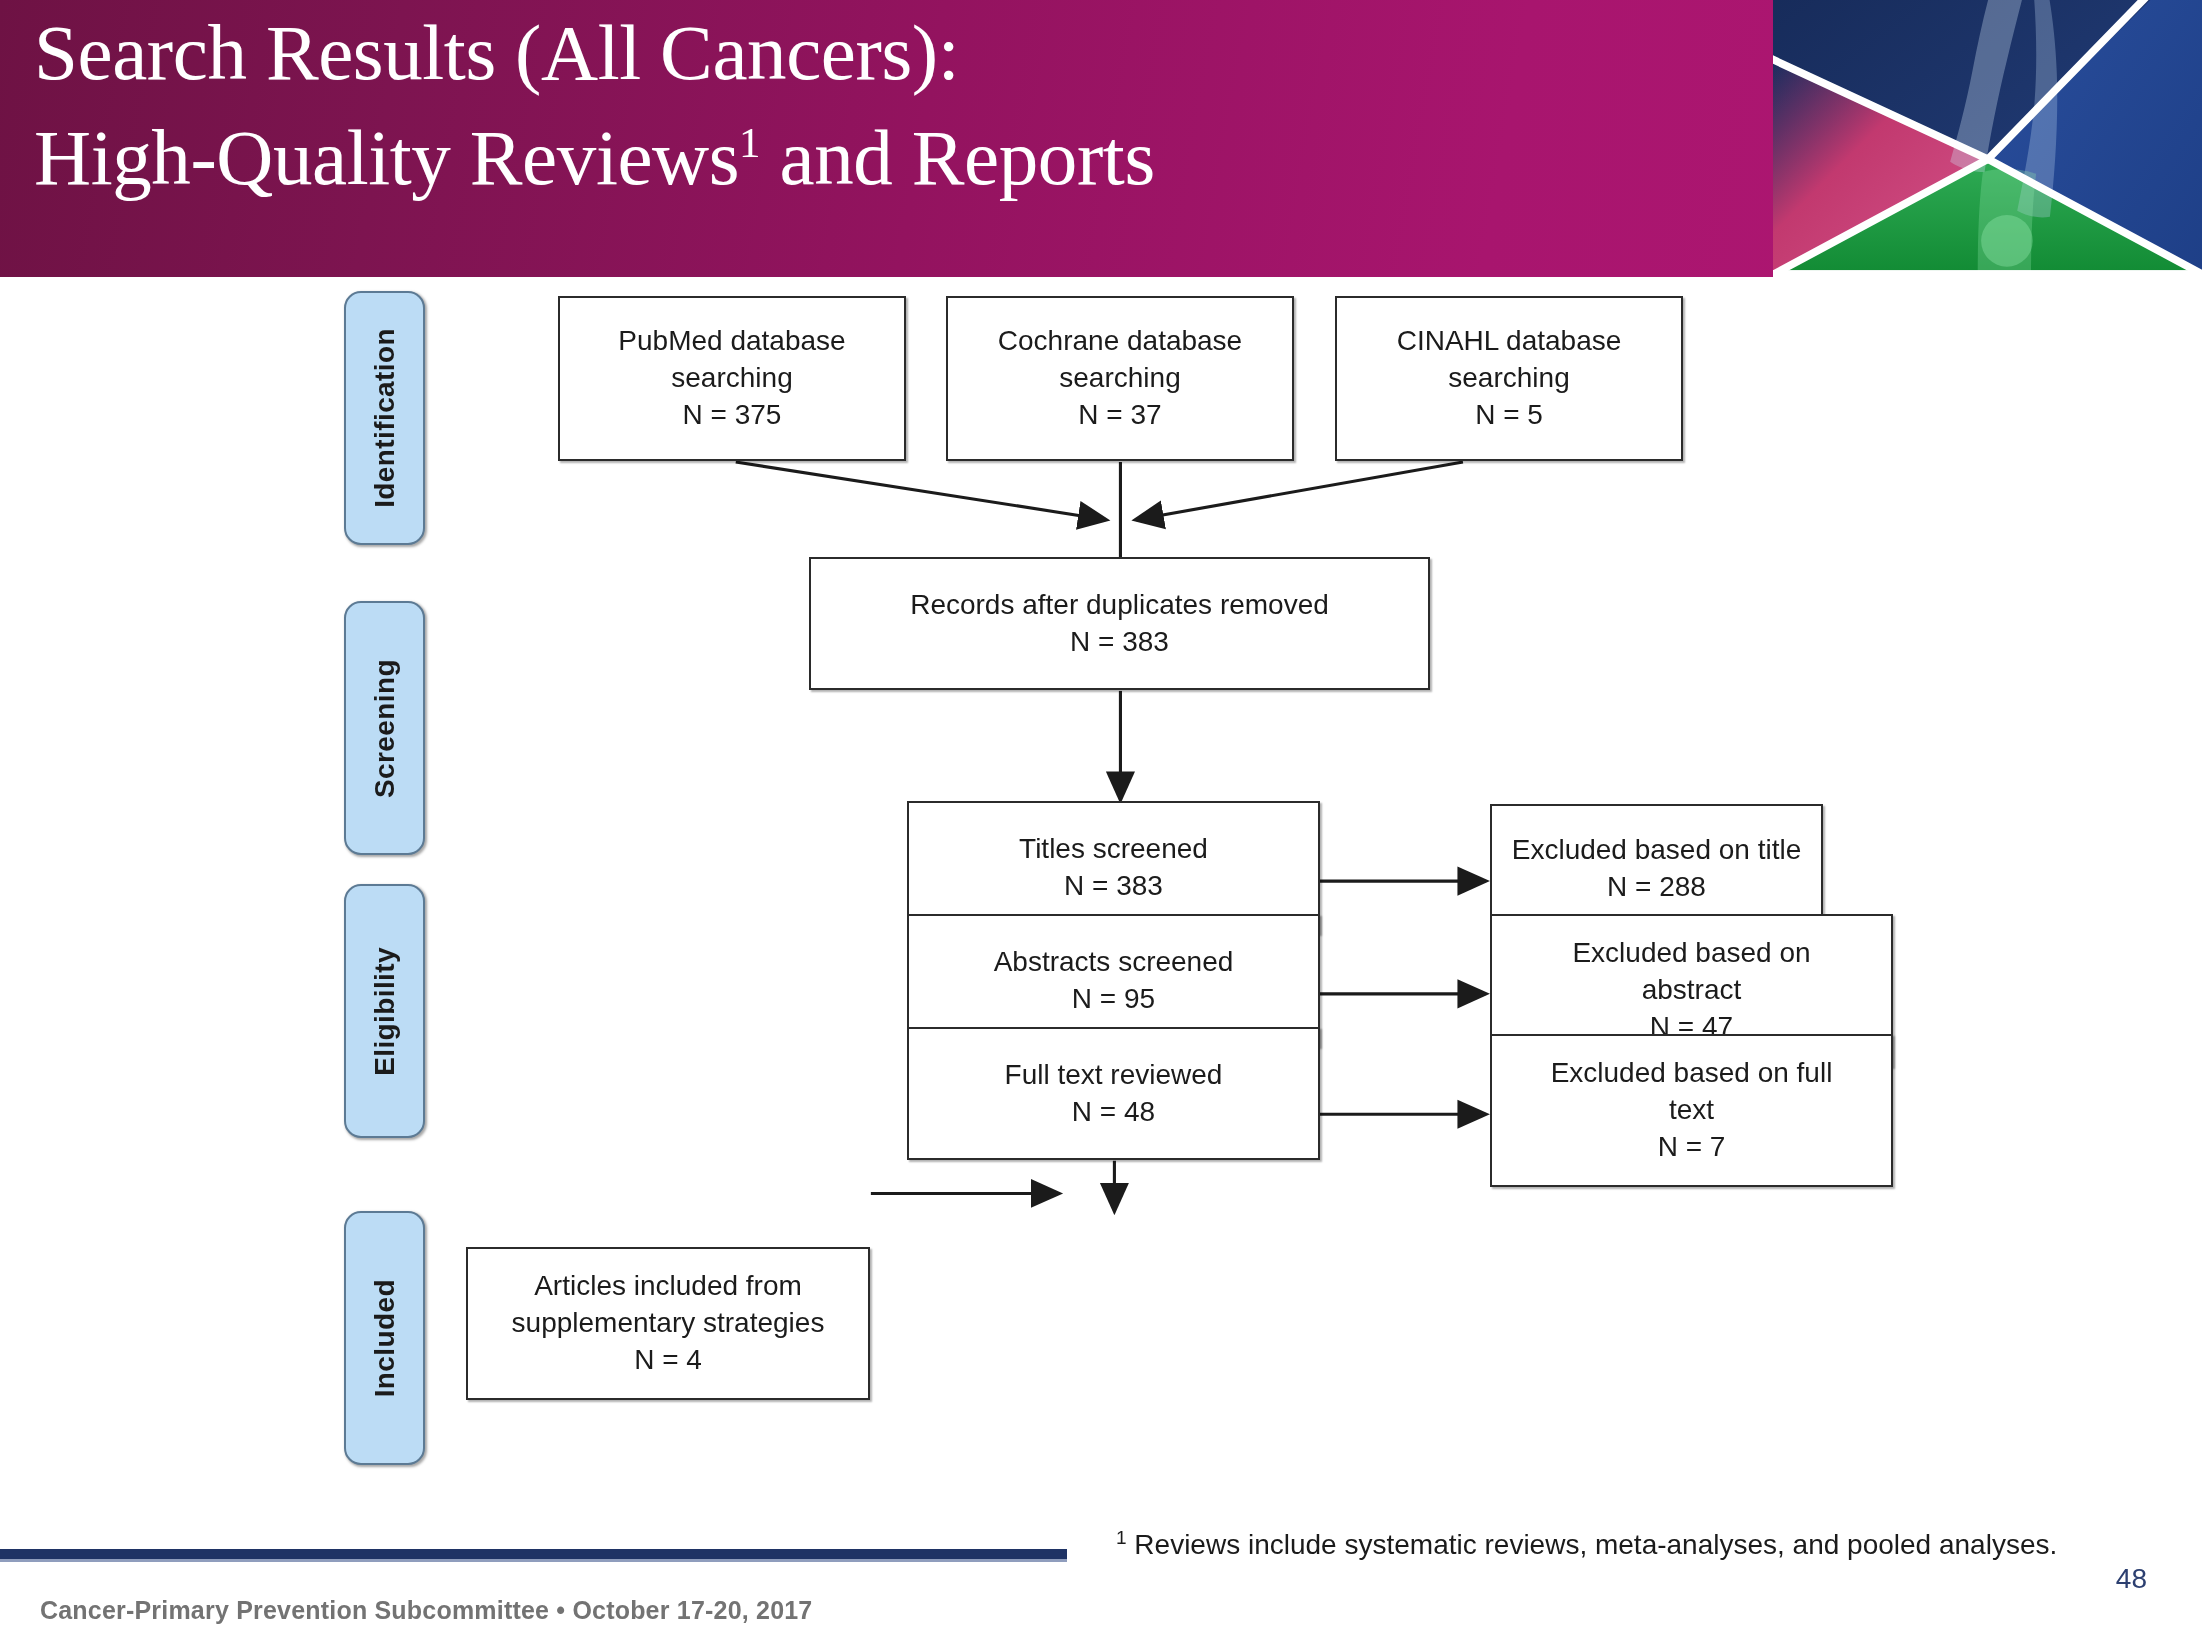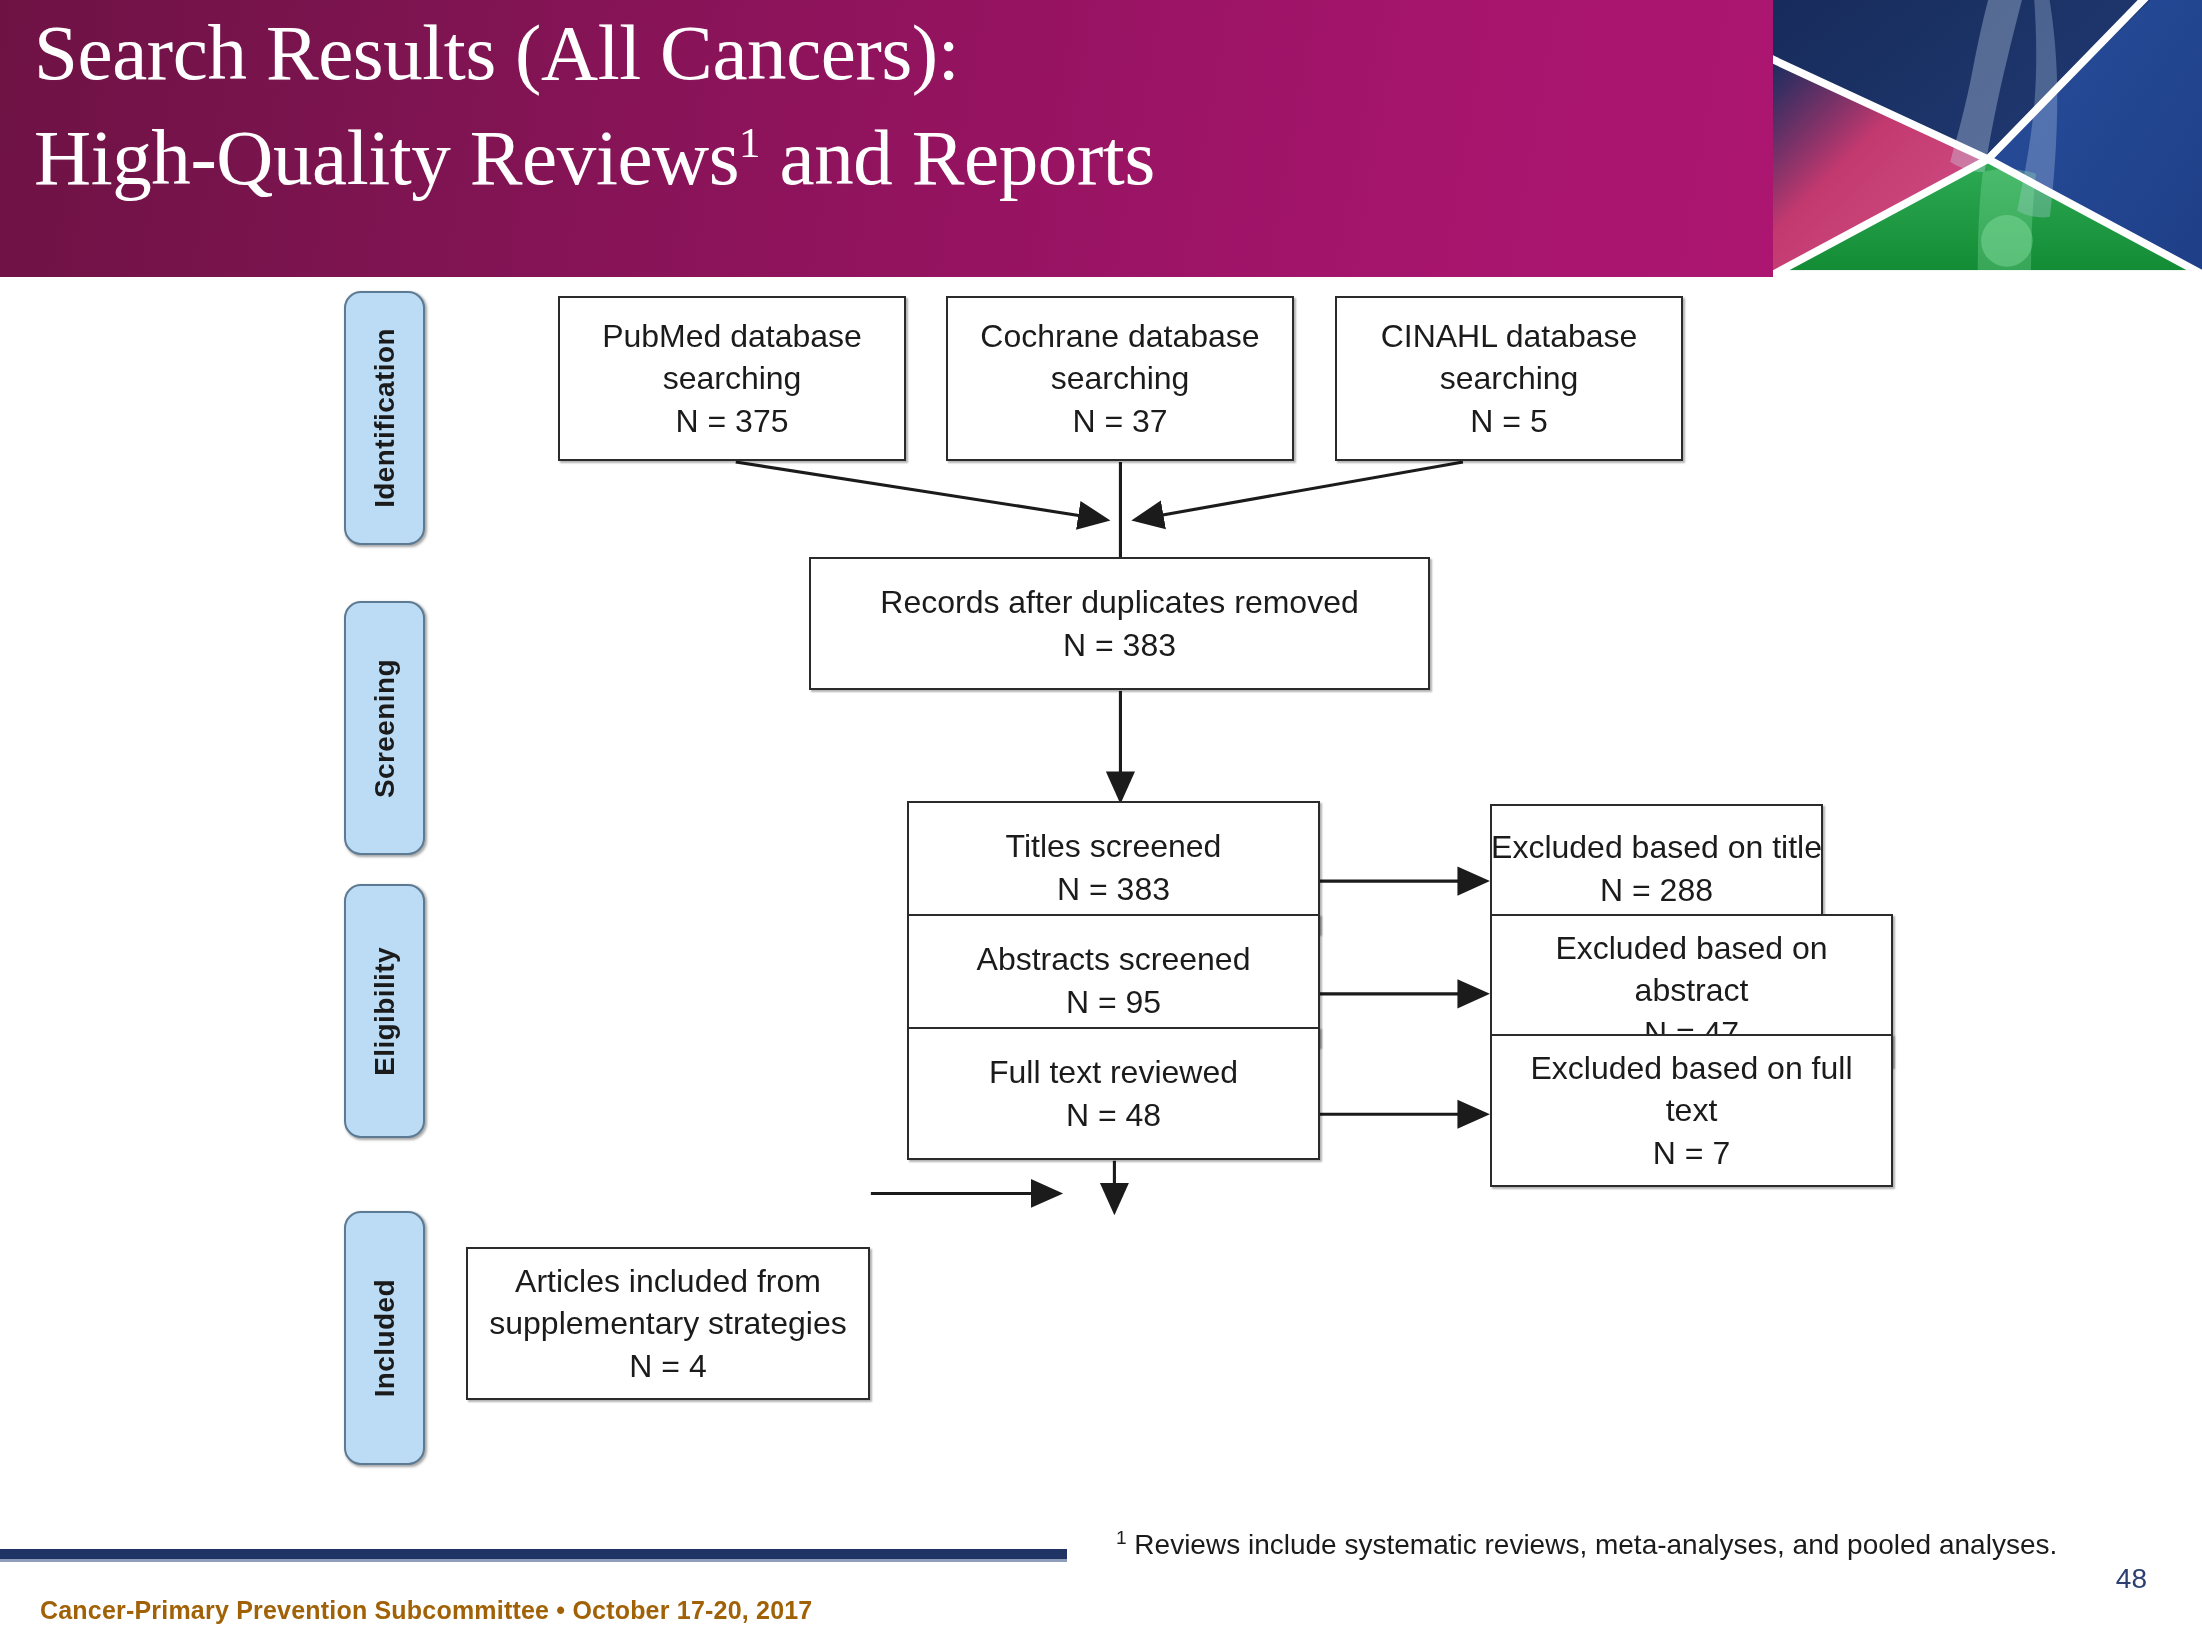--- a/index.html
+++ b/index.html
@@ -67,41 +67,41 @@
   .node{
     position:absolute;
     background:#ffffff;
     border:2.2px solid #2b2b2b;
     box-shadow:1.7px 1.7px 1.7px rgba(0,0,0,0.30);
     display:flex;
     flex-direction:column;
     align-items:center;
     justify-content:center;
     text-align:center;
-    font-size:32px;
+    font-size:28px;
     color:#1b1b1b;
     line-height:1.32;
     padding:3.4px 6.9px;
     box-sizing:border-box;
   }
   .node .ln{display:block;white-space:nowrap;}
   .node .ln.wrap{white-space:normal;}
 
   
   #footer-rule{
     position:absolute;left:0;top:1549px;width:1067px;height:10.3px;
     background:#1f3365;
   }
   #footer-rule2{
     position:absolute;left:0;top:1559px;width:1067px;height:3.4px;
     background:#8f9dbd;
   }
   #footer-text{
     position:absolute;left:40px;top:1596px;
-    font-size:25px;font-weight:bold;color:#a16207;
+    font-size:25px;font-weight:bold;color:#737373;
     letter-spacing:0.2px;white-space:nowrap;
   }
   #footnote{
     position:absolute;left:1116px;top:1525px;width:1007px;
     font-size:28px;color:#1b1b1b;line-height:1.42;
   }
   #footnote .fnsup{font-size:19px;vertical-align:super;line-height:0;}
   #page-number{
     position:absolute;right:56px;top:1563px;
     font-size:28px;color:#2c3f70;

